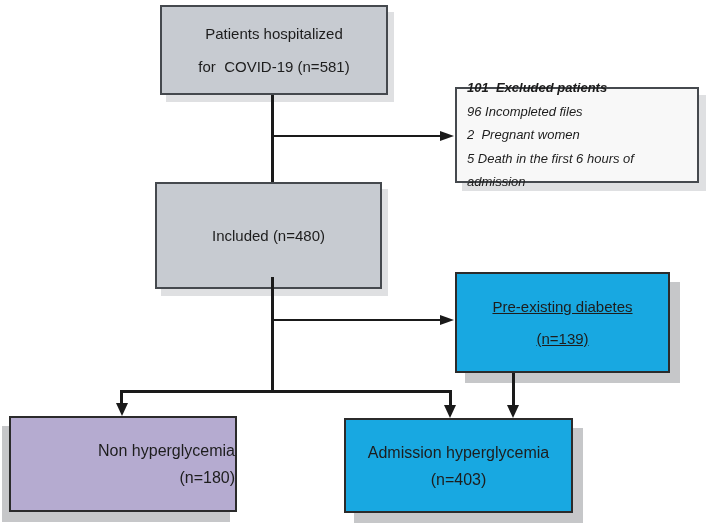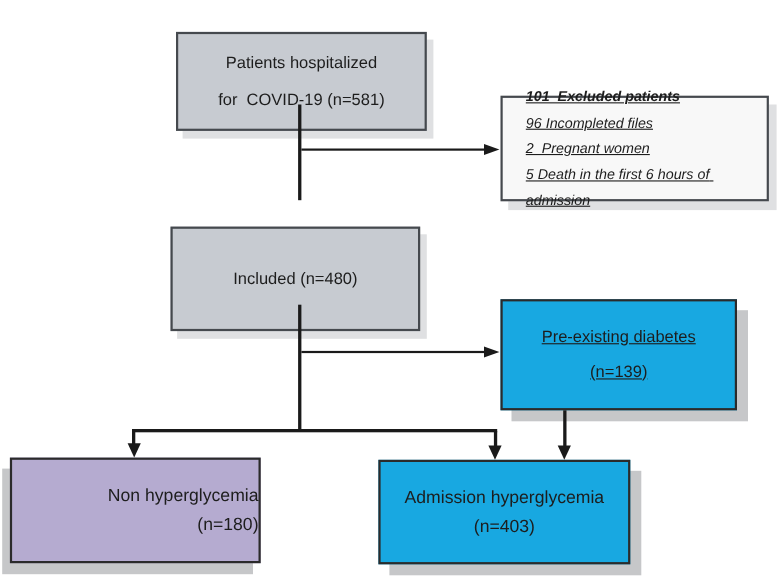--- a/index.html
+++ b/index.html
@@ -23,21 +23,20 @@
     flex-direction: column;
     justify-content: center;
     align-items: center;
     text-align: center;
     white-space: pre-wrap;
   }
   .node.gray {
     background: var(--box-gray, #c7cbd1);
     border: 2px solid var(--border-gray-box, #45494e);
     box-shadow: 6px 7px 0 var(--shadow-light, #dfe0e2);
-    margin-top: 24px;
   }
   .node.cyan {
     background: var(--box-cyan, #18a8e1);
     border: 2px solid var(--border-dark, #2b2b2b);
     box-shadow: 10px 10px 0 var(--shadow-dark, #c6c7c9);
   }
   .node.purple {
     background: var(--box-purple, #b5abd0);
     border: 2px solid var(--border-dark, #2b2b2b);
     box-shadow: -7px 10px 0 var(--shadow-dark, #c6c7c9);
@@ -46,22 +45,22 @@
     background: var(--box-excluded-bg, #f8f8f8);
     border: 2px solid var(--border-gray-box, #45494e);
     box-shadow: 7px 8px 0 var(--shadow-light, #dfe0e2);
     align-items: flex-start;
     text-align: left;
     font-style: italic;
   }
   .node.plain .bold-line { font-weight: bold; }
 
   #n-hosp      { left: 160px; top: 5px;   width: 228px; height: 90px;  font-size: 15px; line-height: 33px; }
-  #n-excluded  { left: 455px; top: 87px;  width: 244px; height: 96px;  font-size: 13px; line-height: 23.5px; padding-left: 21px; padding-right: 4px; text-decoration: underline; }
-  #n-included  { left: 155px; top: 182px; width: 227px; height: 95px;  font-size: 15px; line-height: 20px; }
+  #n-excluded  { left: 455px; top: 87px;  width: 244px; height: 96px;  font-size: 13px; line-height: 23.5px; padding-left: 10px; padding-right: 4px; }
+  #n-included  { left: 155px; top: 182px; width: 227px; height: 107px;  font-size: 15px; line-height: 20px; }
   #n-diabetes  { left: 455px; top: 272px; width: 215px; height: 101px; font-size: 15px; line-height: 32px; text-decoration: underline; }
   #n-nonhyper  { left: 9px;   top: 416px; width: 228px; height: 96px;  font-size: 16px; line-height: 27px; align-items: flex-end; }
   #n-admission { left: 344px; top: 418px; width: 229px; height: 95px;  font-size: 16px; line-height: 27px; }
 
   .line {
     position: absolute;
     background: var(--connector, #1a1a1a);
   }
   .arrow-right {
     position: absolute;

